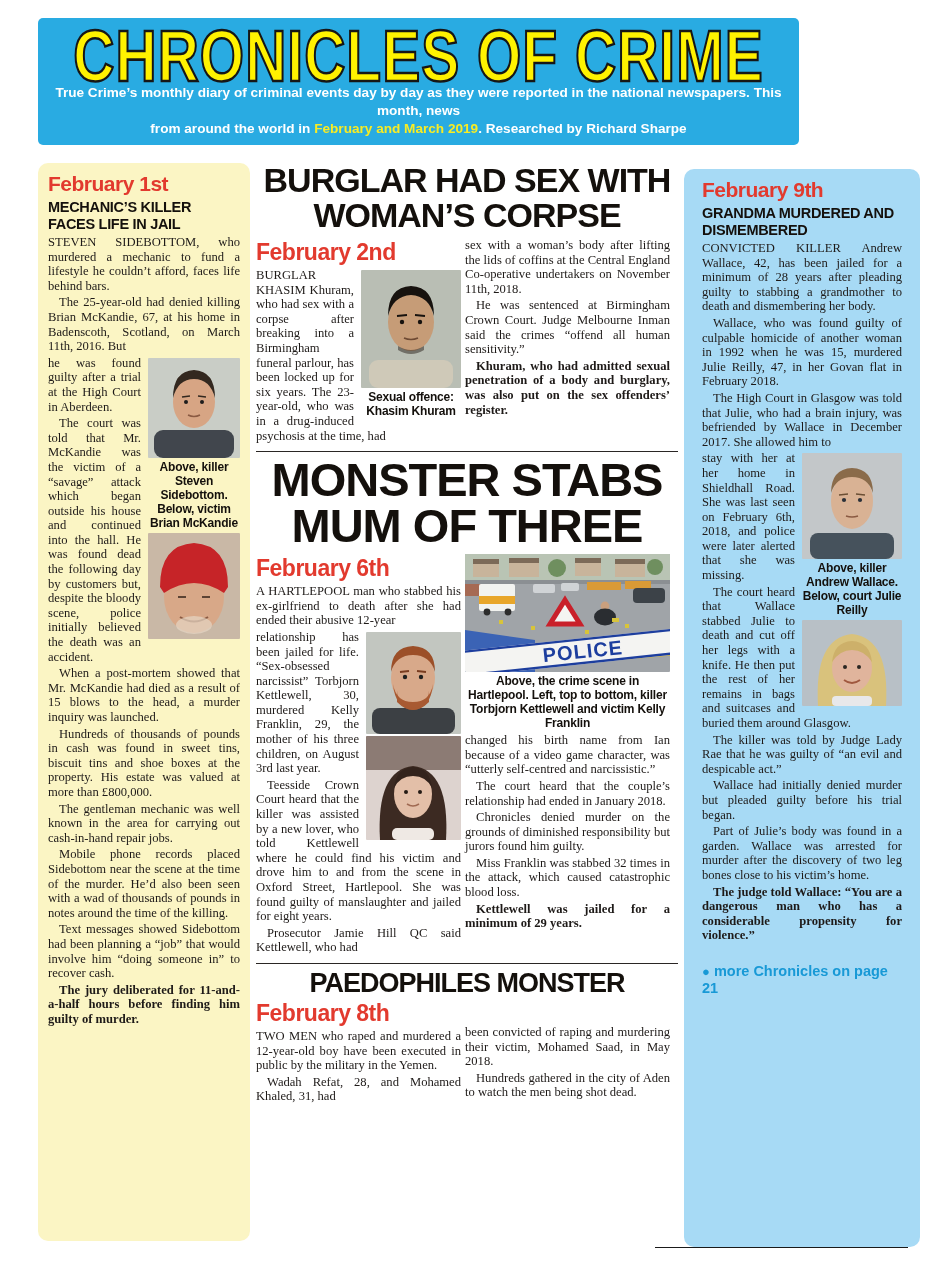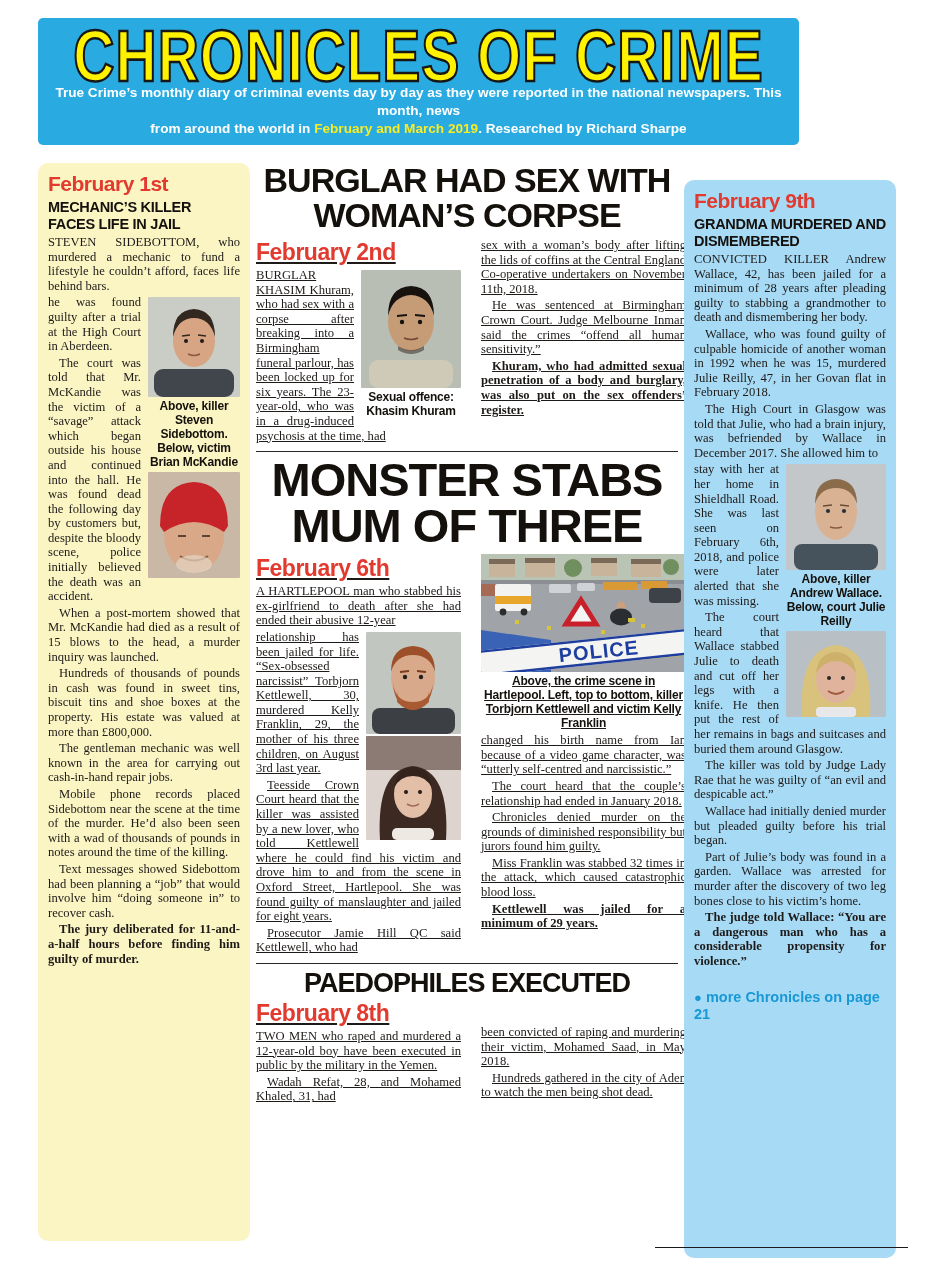--- a/index.html
+++ b/index.html
@@ -13,22 +13,22 @@
            font-weight:bold;font-size:57px;line-height:62px;letter-spacing:1px;
            color:#fff200;-webkit-text-stroke:2px #161616;
            transform:scaleY(1.26);transform-origin:50% 30%;white-space:nowrap;}
   .m-sub{position:absolute;left:6px;right:6px;bottom:7px;font-family:"Liberation Sans",sans-serif;
          font-weight:bold;font-size:13.6px;line-height:18px;color:#ffffff;}
   .m-hl{color:#f8ec24;}
 
   
   .col-left{position:absolute;left:38px;top:163px;width:212px;height:1078px;
             background:#fbf5c4;border-radius:10px;padding:8px 10px;box-sizing:border-box;}
-  .col-right{position:absolute;left:684px;top:180px;width:212px;height:1078px;
-             background:#a7daf5;border-radius:10px;padding:8px 10px;box-sizing:border-box;}
+  .col-right{position:absolute;left:684px;top:169px;width:236px;height:1078px;
+             background:#a7daf5;border-radius:10px;padding:8px 18px;box-sizing:border-box;}
   .col-mid{position:absolute;left:256px;top:163px;width:422px;height:1078px;}
 
   
   .date{font-family:"Liberation Sans",sans-serif;font-weight:bold;color:#e23a2e;
         font-size:21px;line-height:24px;letter-spacing:-0.5px;margin:1px 0 3px;}
   .date-mid{font-size:23px;line-height:26px;}
   .subhead{font-family:"Liberation Sans",sans-serif;font-weight:bold;font-size:14.5px;
            line-height:16.5px;letter-spacing:-0.3px;color:#14100c;margin:0 0 3px;}
   .headline{font-family:"Liberation Sans",sans-serif;font-weight:800;text-align:center;
             letter-spacing:-1px;color:#14100c;}
@@ -36,21 +36,21 @@
   .h-monster{font-size:47px;line-height:46px;margin:5px 0 5px;}
   .h-paedo{font-size:27px;line-height:28px;margin:4px 0 2px;}
   .art p{margin:0 0 2px;font-size:12.6px;line-height:14.6px;text-align:justify;}
   .ind{text-indent:11px;}
   .bp{font-weight:bold;}
   .caption{font-family:"Liberation Sans",sans-serif;font-weight:bold;font-size:12px;
            line-height:14px;letter-spacing:-0.2px;text-align:center;margin:2px 0 3px;color:#14100c;}
   .fr{float:right;margin:2px 0 3px 7px;}
   .w92{width:92px;}.w100{width:100px;}.w95{width:95px;}
   .photo{display:block;width:100%;height:auto;margin:0 0 2px;border-radius:1px;}
-  .two-col{display:flex;gap:20px;text-decoration:underline;}
+  .two-col{display:flex;gap:4px;}
   .sc{flex:0 0 205px;width:205px;}
   .rule{border-top:1.3px solid #2a2624;margin:6px 0 5px;}
   .more{font-family:"Liberation Sans",sans-serif;font-weight:bold;font-size:14.5px;
         line-height:16.5px;color:#1899d6;margin-top:20px;text-align:left;}
   .more .bullet{font-size:13px;}
 
   
   .footer-rule{position:absolute;left:655px;top:1247px;width:253px;border-top:1.6px solid #1a1a1a;}
   .footer{position:absolute;right:22px;top:1295px;font-family:"Liberation Sans",sans-serif;
           font-weight:bold;font-size:21px;letter-spacing:-0.5px;color:#0f172a;}
@@ -66,20 +66,21 @@
     <div class="m-sub">
       <span>True Crime’s monthly diary of criminal events day by day as they were reported in the national newspapers. This month, news</span><br>
       <span>from around the world in </span><span class="m-hl">February and March 2019</span><span>. Researched by Richard Sharpe</span>
     </div>
   </div>
 
   <div class="col-left art">
     <div class="date">February 1st</div>
     <div class="subhead">MECHANIC’S KILLER FACES LIFE IN JAIL</div>
     <p>STEVEN SIDEBOTTOM, who murdered a mechanic to fund a lifestyle he couldn’t afford, faces life behind bars.</p>
+    <p class="ind">The 25-year-old had denied killing Brian McKandie, 67, at his home in Badenscoth, Scotland, on March 11th, 2016. But</p>
     <div class="fr w92">
       <svg class="photo" viewBox="0 0 92 100">
         <rect width="92" height="100" fill="#c9cdc6"></rect>
         <rect x="6" y="72" width="80" height="28" rx="9" fill="#41464d"></rect>
         <ellipse cx="46" cy="44" rx="21" ry="26" fill="#d7a584"></ellipse>
         <path d="M25 40 Q25 13 46 12 Q67 13 67 40 Q62 21 46 21 Q30 21 25 40 Z" fill="#33281f"></path>
         <circle cx="38" cy="44" r="2" fill="#1d1d1d"></circle>
           <circle cx="54" cy="44" r="2" fill="#1d1d1d"></circle>
         <path d="M34 39 L42 38 M50 38 L58 39" stroke="#33281f" stroke-width="1.6" fill="none"></path>
         <path d="M40 57 Q46 60 52 57" stroke="#8a5a42" stroke-width="1.5" fill="none"></path>
@@ -229,21 +230,21 @@
         <p>changed his birth name from Ian because of a video game character, was “utterly self-centred and narcissistic.”</p>
         <p class="ind">The court heard that the couple’s relationship had ended in January 2018.</p>
         <p class="ind">Chronicles denied murder on the grounds of diminished responsibility but jurors found him guilty.</p>
         <p class="ind">Miss Franklin was stabbed 32 times in the attack, which caused catastrophic blood loss.</p>
         <p class="ind bp">Kettlewell was jailed for a minimum of 29 years.</p>
       </div>
     </div>
 
     <div class="rule"></div>
 
-    <div class="headline h-paedo">PAEDOPHILES EXECUTED</div>
+    <div class="headline h-paedo">PAEDOPHILES MONSTER</div>
     <div class="two-col">
       <div class="sc">
         <div class="date date-mid">February 8th</div>
         <p>TWO MEN who raped and murdered a 12-year-old boy have been executed in public by the military in the Yemen.</p>
         <p class="ind">Wadah Refat, 28, and Mohamed Khaled, 31, had</p>
       </div>
       <div class="sc">
         <div style="height:26px;"></div>
         <p>been convicted of raping and murdering their victim, Mohamed Saad, in May 2018.</p>
         <p class="ind">Hundreds gathered in the city of Aden to watch the men being shot dead.</p>

